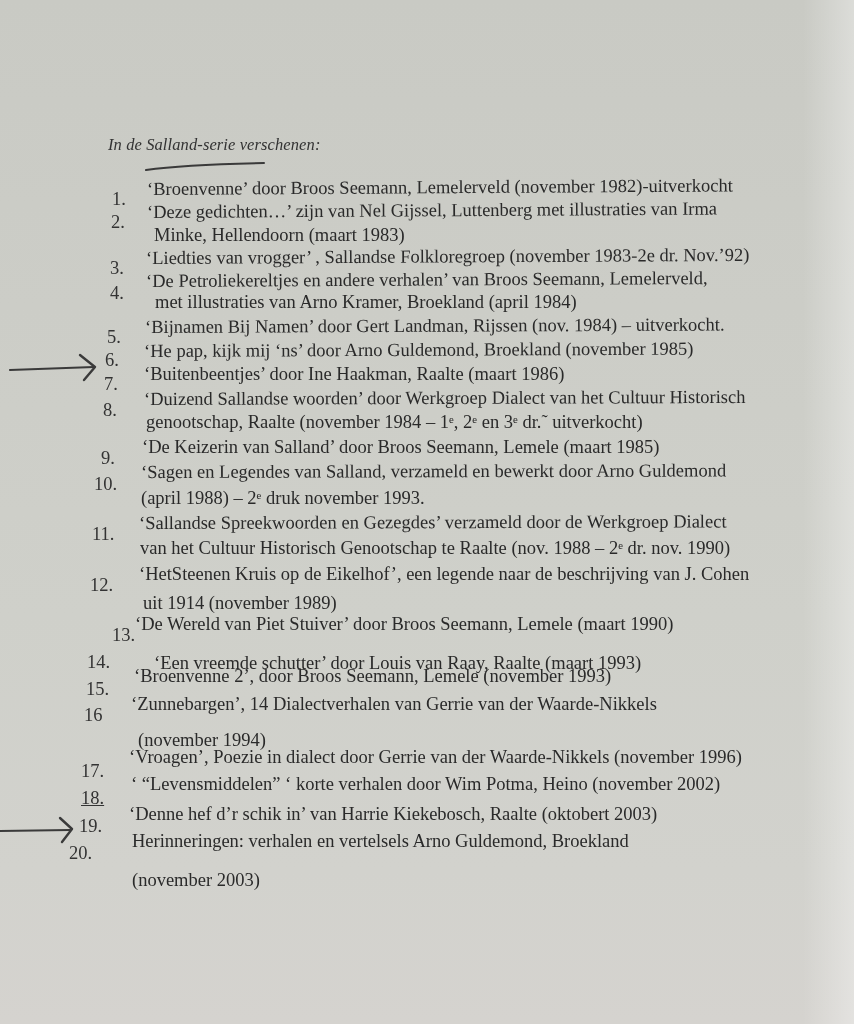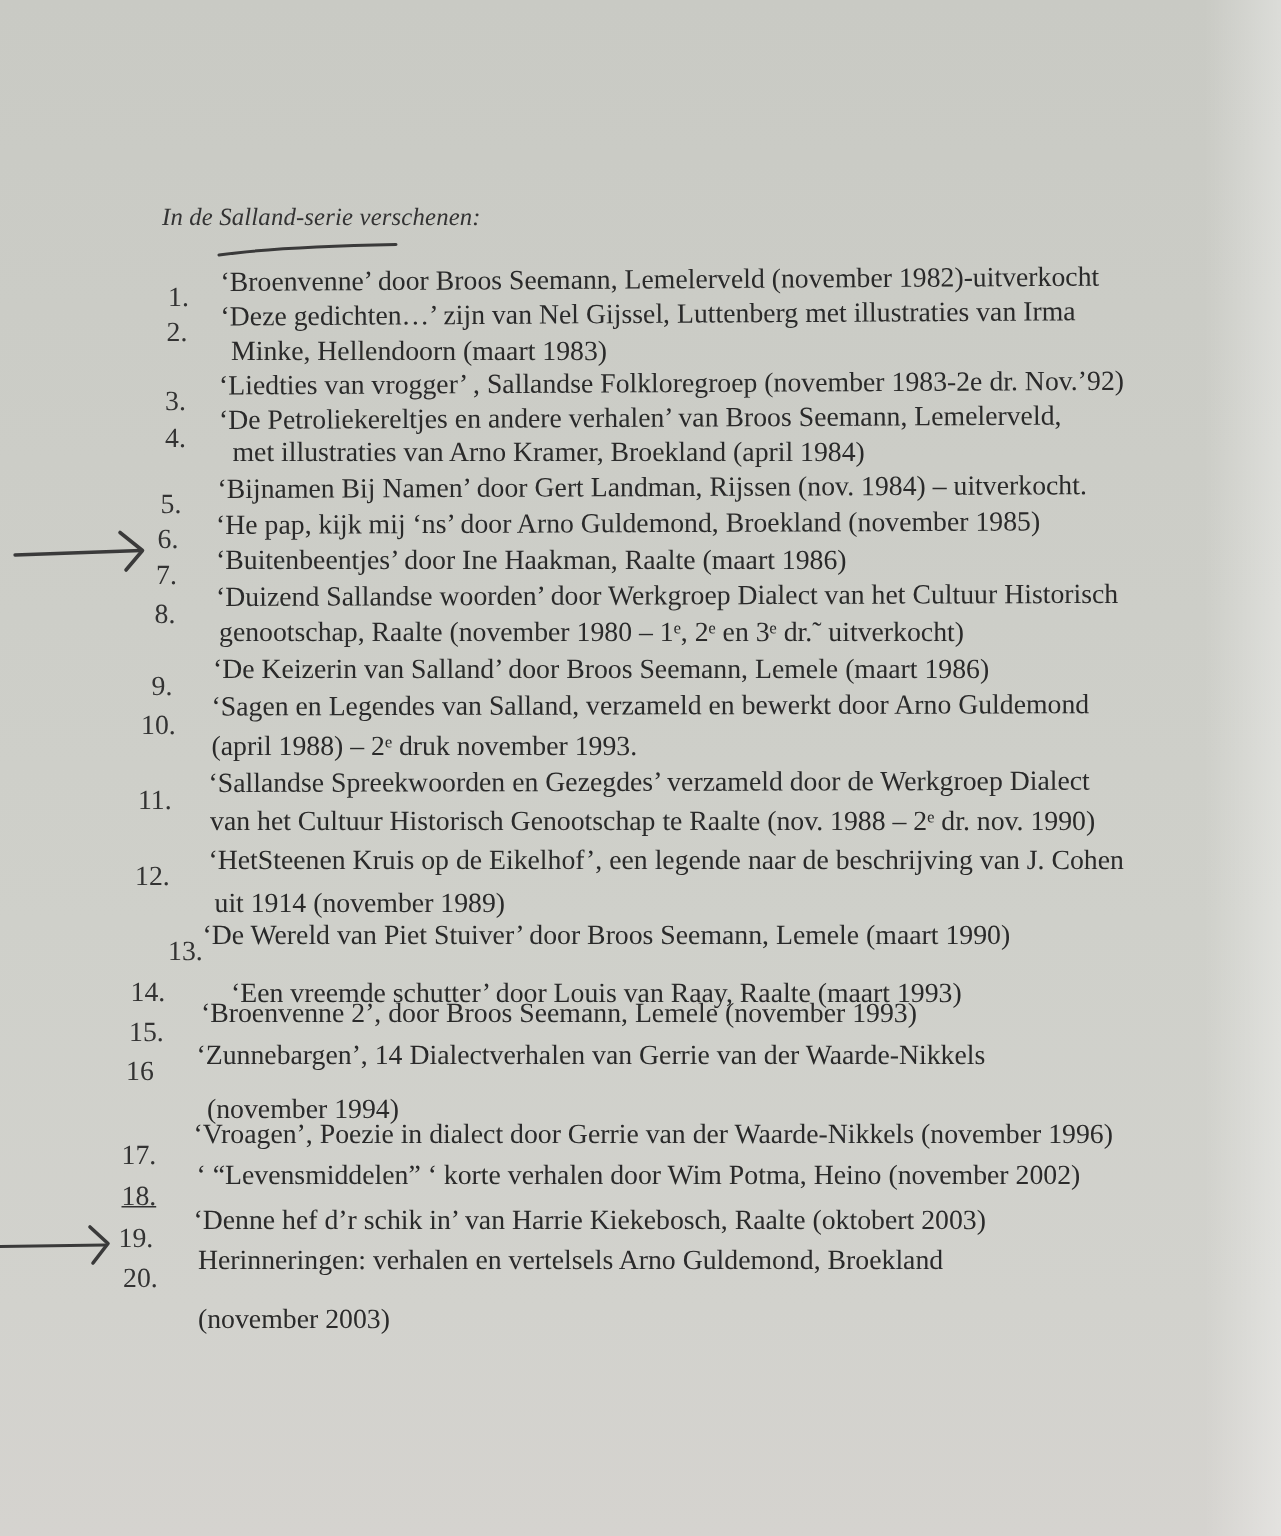--- a/index.html
+++ b/index.html
@@ -102,24 +102,24 @@
     <div class="line" style="left:145px; top:316px; transform:rotate(-0.25deg); transform-origin:left;">‘Bijnamen Bij Namen’ door Gert Landman, Rijssen (nov. 1984) – uitverkocht.</div>
 
     <div class="num" style="left:105px; top:349px;">6.</div>
     <div class="line" style="left:144px; top:340px; transform:rotate(-0.25deg); transform-origin:left;">‘He pap, kijk mij ‘ns’ door Arno Guldemond, Broekland (november 1985)</div>
 
     <div class="num" style="left:104px; top:373px;">7.</div>
     <div class="line" style="left:144px; top:363px;">‘Buitenbeentjes’ door Ine Haakman, Raalte (maart 1986)</div>
 
     <div class="num" style="left:103px; top:399px;">8.</div>
     <div class="line" style="left:144px; top:388px; transform:rotate(-0.2deg); transform-origin:left;">‘Duizend Sallandse woorden’ door Werkgroep Dialect van het Cultuur Historisch</div>
-    <div class="line" style="left:146px; top:411px;">genootschap, Raalte (november 1980 – 1ᵉ, 2ᵉ en 3ᵉ dr.˜ uitverkocht)</div>
+    <div class="line" style="left:146px; top:411px;">genootschap, Raalte (november 1984 – 1ᵉ, 2ᵉ en 3ᵉ dr.˜ uitverkocht)</div>
 
     <div class="num" style="left:101px; top:447px;">9.</div>
-    <div class="line" style="left:142px; top:436px;">‘De Keizerin van Salland’ door Broos Seemann, Lemele (maart 1986)</div>
+    <div class="line" style="left:142px; top:436px;">‘De Keizerin van Salland’ door Broos Seemann, Lemele (maart 1985)</div>
 
     <div class="num" style="left:94px; top:473px;">10.</div>
     <div class="line" style="left:141px; top:461px; transform:rotate(-0.15deg); transform-origin:left;">‘Sagen en Legendes van Salland, verzameld en bewerkt door Arno Guldemond</div>
     <div class="line" style="left:141px; top:487px;">(april 1988) – 2ᵉ druk november 1993.</div>
 
     <div class="num" style="left:92px; top:523px;">11.</div>
     <div class="line" style="left:139px; top:512px; transform:rotate(-0.15deg); transform-origin:left;">‘Sallandse Spreekwoorden en Gezegdes’ verzameld door de Werkgroep Dialect</div>
     <div class="line" style="left:140px; top:537px;">van het Cultuur Historisch  Genootschap te Raalte (nov. 1988 – 2ᵉ dr. nov. 1990)</div>
 
     <div class="num" style="left:90px; top:574px;">12.</div>
@@ -141,18 +141,18 @@
 
     <div class="num" style="left:81px; top:760px;">17.</div>
     <div class="line" style="left:129px; top:746px;">‘Vroagen’, Poezie in dialect door Gerrie van der Waarde-Nikkels (november 1996)</div>
 
     <div class="num" style="left:81px; top:787px;text-decoration:underline;">18.</div>
     <div class="line" style="left:131px; top:773px;">‘ “Levensmiddelen” ‘ korte verhalen door Wim Potma, Heino  (november 2002)</div>
 
     <div class="num" style="left:79px; top:815px;">19.</div>
     <div class="line" style="left:129px; top:803px;">‘Denne hef d’r schik in’  van Harrie Kiekebosch, Raalte (oktobert 2003)</div>
 
-    <div class="num" style="left:82px; top:842px;">20.</div>
+    <div class="num" style="left:69px; top:842px;">20.</div>
     <div class="line" style="left:132px; top:830px;">Herinneringen: verhalen en vertelsels  Arno Guldemond, Broekland</div>
     <div class="line" style="left:132px; top:869px;">(november 2003)</div>
 
   </div>
 </div>
 
 </body></html>

